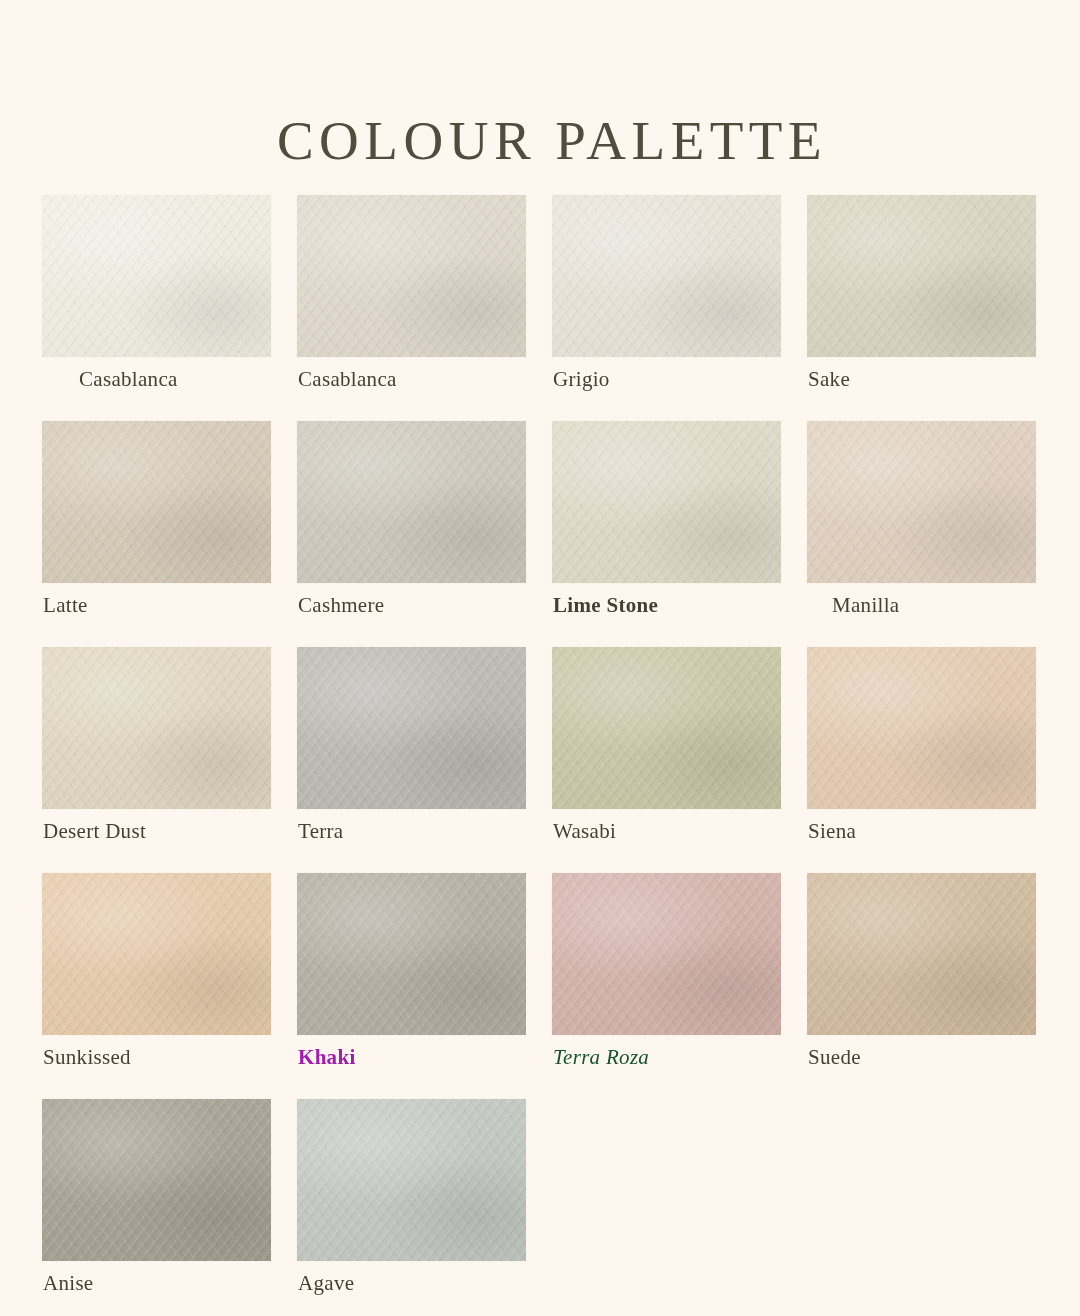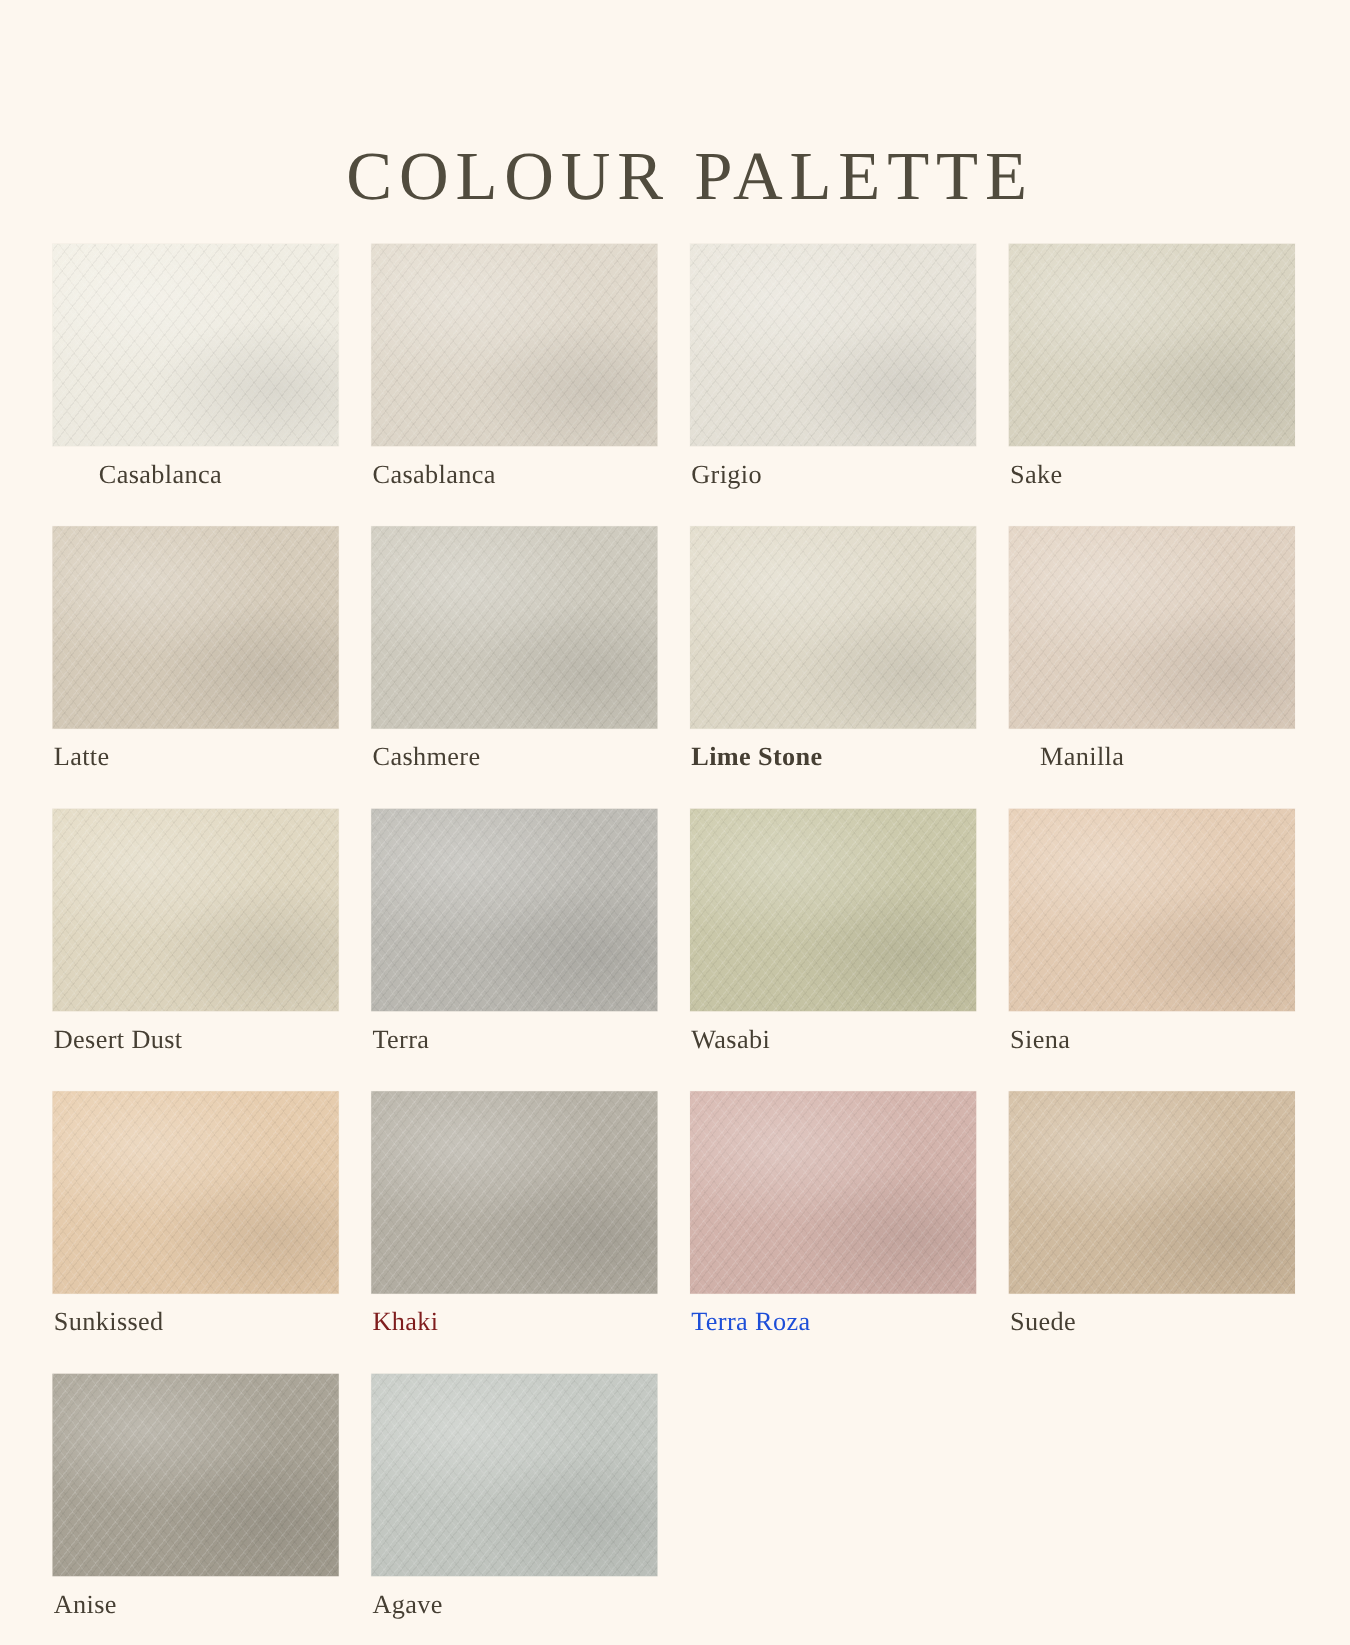--- a/index.html
+++ b/index.html
@@ -170,25 +170,25 @@
       <div class="swatch-cell">
         <div class="swatch-chip" style="background-color: rgb(230, 204, 178);"></div>
         <div class="swatch-label" style="color: rgb(70, 63, 51);">Siena</div>
       </div>
       <div class="swatch-cell">
         <div class="swatch-chip" style="background-color: rgb(232, 204, 171);"></div>
         <div class="swatch-label" style="color: rgb(70, 63, 51);">Sunkissed</div>
       </div>
       <div class="swatch-cell">
         <div class="swatch-chip" style="background-color: rgb(180, 175, 163);"></div>
-        <div class="swatch-label" style="color: #7f1d1d;">Khaki</div>
+        <div class="swatch-label" style="color: #a21caf; font-weight: bold;">Khaki</div>
       </div>
       <div class="swatch-cell">
         <div class="swatch-chip" style="background-color: rgb(213, 179, 171);"></div>
-        <div class="swatch-label" style="color: #1d4ed8;">Terra Roza</div>
+        <div class="swatch-label" style="color: #14532d; font-style: italic;">Terra Roza</div>
       </div>
       <div class="swatch-cell">
         <div class="swatch-chip" style="background-color: rgb(210, 188, 159);"></div>
         <div class="swatch-label" style="color: rgb(70, 63, 51);">Suede</div>
       </div>
       <div class="swatch-cell">
         <div class="swatch-chip" style="background-color: rgb(167, 161, 147);"></div>
         <div class="swatch-label" style="color: rgb(70, 63, 51);">Anise</div>
       </div>
       <div class="swatch-cell">

